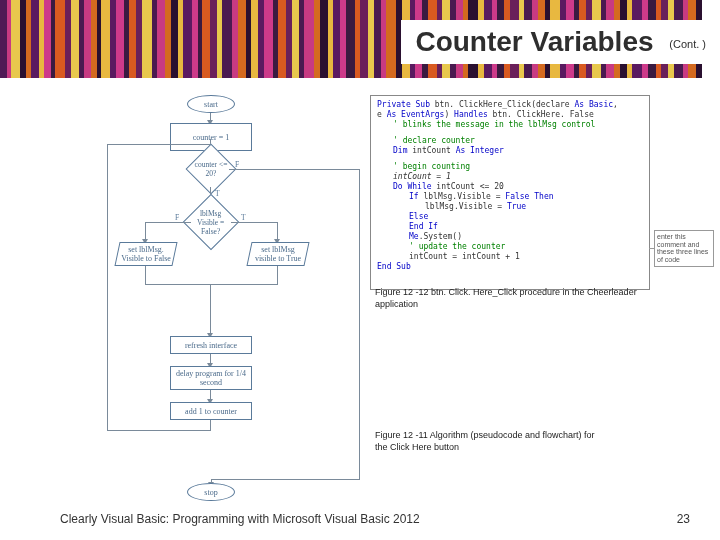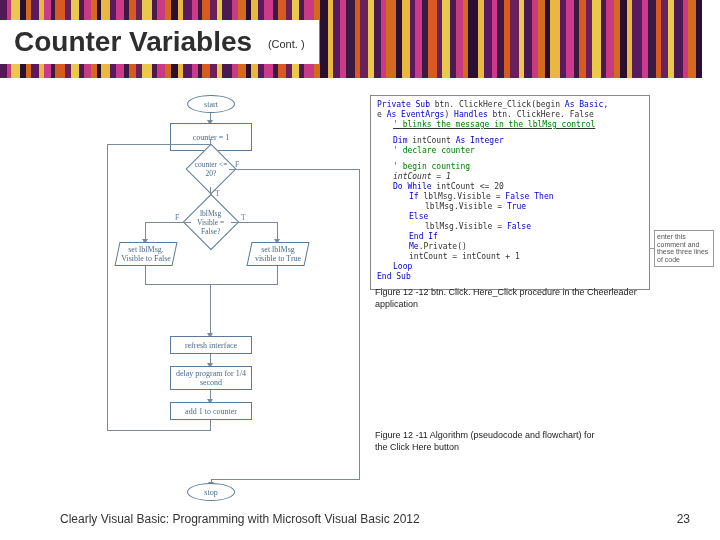--- a/index.html
+++ b/index.html
@@ -18,21 +18,21 @@
     width: 100%;
     height: 78px;
     display: flex;
   }
   .stripe { height: 100%; }
   .title-wrap {
     position: absolute;
     top: 20px;
     left: 0;
     width: 100%;
-    text-align: left;
+    text-align: right;
   }
   .title {
     display: inline-block;
     font-family: "Trebuchet MS", "Lucida Sans", sans-serif;
     font-size: 28px;
     font-weight: bold;
     color: #2e2e2e;
     background: #ffffff;
     padding: 6px 14px;
   }
@@ -340,38 +340,37 @@
   <div class="line" style="left:-28px; top:335px; width:104px; height:1px;"></div>
   <div class="line" style="left:-28px; top:49px; width:1px; height:287px;"></div>
   <div class="line" style="left:-28px; top:49px; width:103px; height:1px;"></div>
 
   <div class="fc oval" style="left:52px; top:388px; width:48px; height:18px;">
       <span>stop</span>
     </div>
 </div>
 
 <div class="codebox">
-<div><span class="kw">Private Sub</span><span> btn. ClickHere_Click(begin </span><span class="kw">As Basic</span><span>,</span></div>
+<div><span class="kw">Private Sub</span><span> btn. ClickHere_Click(declare </span><span class="kw">As Basic</span><span>,</span></div>
 <div><span>e </span><span class="kw">As EventArgs</span><span>) </span><span class="kw">Handles</span><span> btn. ClickHere. False</span></div>
-<div style="padding-left:16px;text-decoration:underline;"><span class="cm">' blinks the message in the lblMsg control</span></div>
+<div style="padding-left:16px;"><span class="cm">' blinks the message in the lblMsg control</span></div>
 <div style="height:6px;"></div>
+<div style="padding-left:16px;"><span class="cm">' declare counter</span></div>
 <div style="padding-left:16px;"><span class="kw">Dim</span><span> intCount </span><span class="kw">As Integer</span></div>
-<div style="padding-left:16px;"><span class="cm">' declare counter</span></div>
 <div style="height:6px;"></div>
 <div style="padding-left:16px;"><span class="cm">' begin counting</span></div>
 <div style="padding-left:16px;font-style:italic;"><span>intCount = 1</span></div>
 <div style="padding-left:16px;"><span class="kw">Do While</span><span> intCount &lt;= 20</span></div>
 <div style="padding-left:32px;"><span class="kw">If</span><span> lblMsg.Visible = </span><span class="kw">False Then</span></div>
 <div style="padding-left:48px;"><span>lblMsg.Visible = </span><span class="kw">True</span></div>
 <div style="padding-left:32px;"><span class="kw">Else</span></div>
-<div style="padding-left:48px;"><span>lblMsg.Visible = </span><span class="kw">False</span></div>
 <div style="padding-left:32px;"><span class="kw">End If</span></div>
-<div style="padding-left:32px;"><span class="kw">Me</span><span>.Private()</span></div>
+<div style="padding-left:32px;"><span class="kw">Me</span><span>.System()</span></div>
+<div style="padding-left:32px;"><span class="cm">' update the counter</span></div>
 <div style="padding-left:32px;"><span>intCount = intCount + 1</span></div>
-<div style="padding-left:16px;"><span class="kw">Loop</span></div>
 <div><span class="kw">End Sub</span></div>
 </div>
 
 <div class="annot">enter this comment and these three lines of code</div>
 
 <div class="caption caption1">Figure 12 -12 btn. Click. Here_Click procedure in the Cheerleader application</div>
 <div class="caption caption2">Figure 12 -11 Algorithm (pseudocode and flowchart) for the Click Here button</div>
 
 <div class="footer">Clearly Visual Basic: Programming with Microsoft Visual Basic 2012</div>
 <div class="pagenum">23</div>

